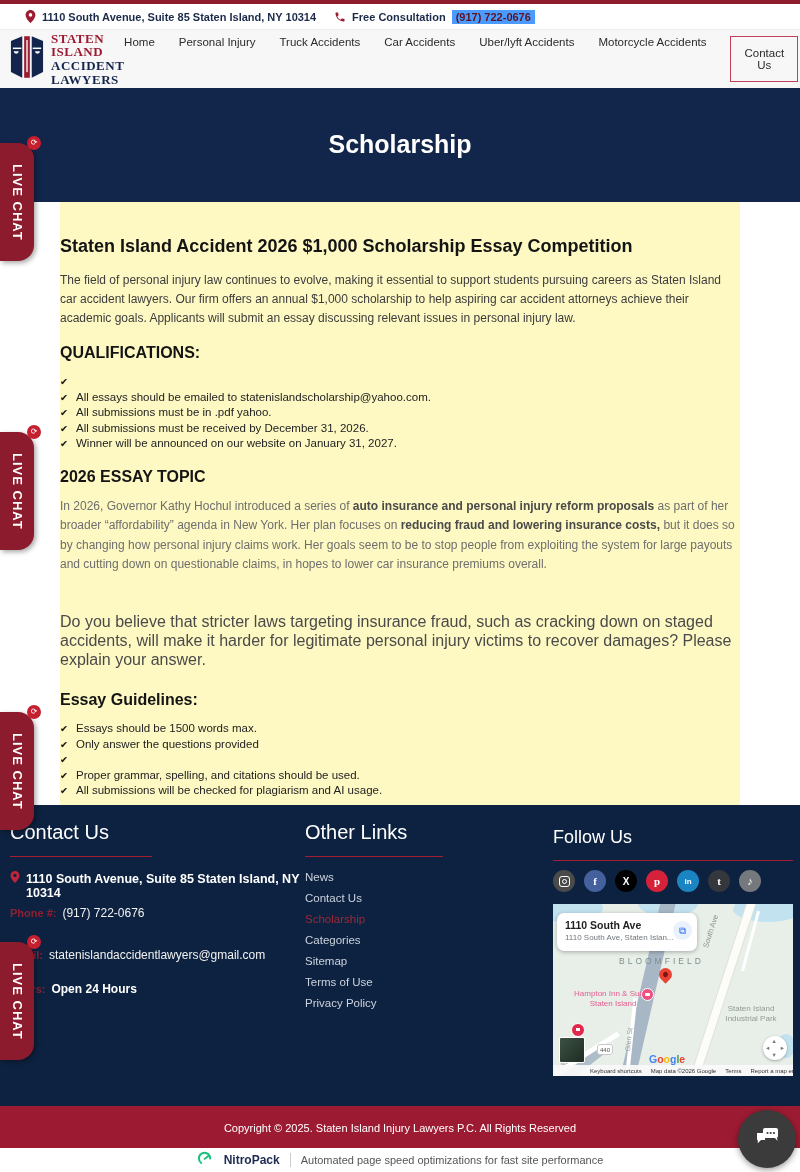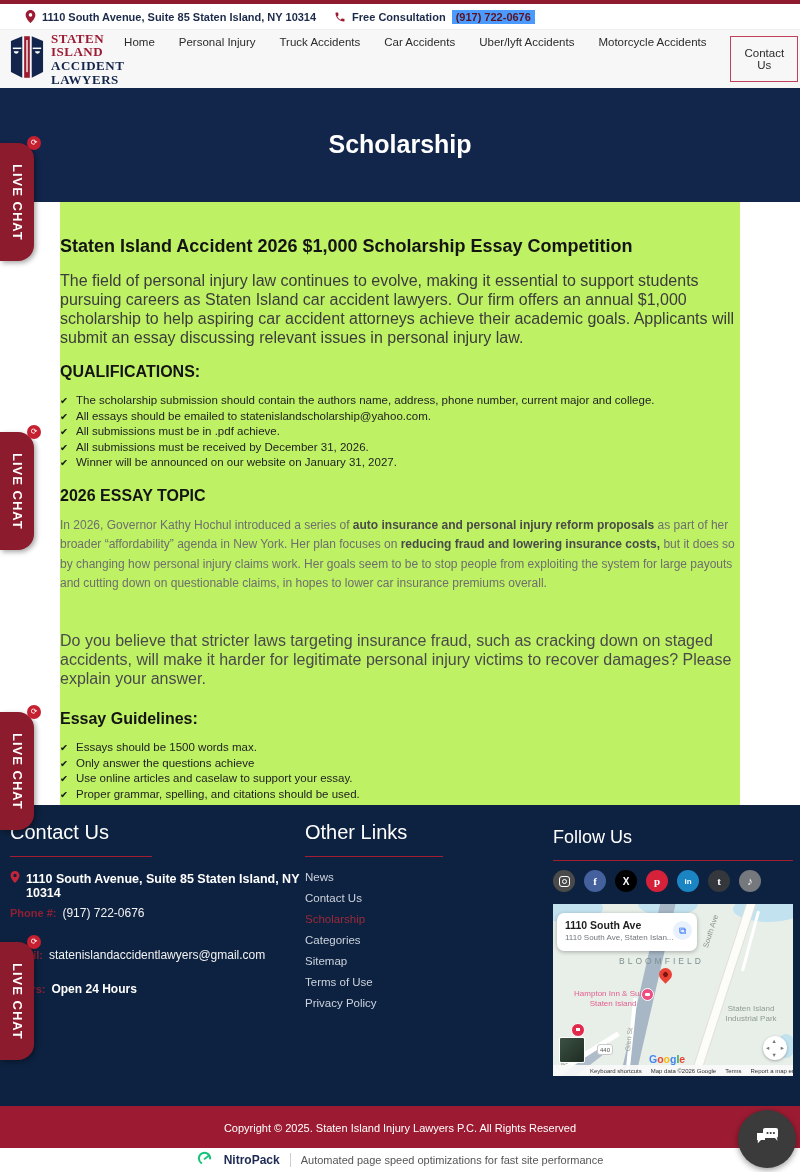--- a/index.html
+++ b/index.html
@@ -34,23 +34,23 @@
   .ribbon { position:absolute; left:0; width:34px; height:118px; background:#8c1b2d;
             border-radius:0 16px 16px 0; box-shadow:2px 2px 5px rgba(0,0,0,.35); cursor:pointer; z-index:30; }
   .ribbon-label { position:absolute; top:0; left:0; width:100%; height:100%; display:flex; align-items:center;
             justify-content:center; writing-mode:vertical-rl; color:#fff; font-size:13px; font-weight:bold;
             letter-spacing:1px; }
   .ribbon-dot { position:absolute; top:-7px; right:-7px; width:14px; height:14px; border-radius:50%;
             background:#c51f30; color:#fff; font-size:8px; line-height:14px; text-align:center; cursor:pointer; }
   .ribbon-dot::before { content:"⟳"; }
 
   
-  .main { position:absolute; top:202px; left:60px; width:680px; background:#bef264; }
+  .main { position:absolute; top:202px; left:60px; width:680px; background:#fef9c3; }
   .h2 { font-size:18px; font-weight:bold; color:#141414; margin-top:34px; }
-  .p-intro { font-size:16px; color:#3c3c3c; line-height:19px; margin-top:14px; }
+  .p-intro { font-size:12px; color:#3c3c3c; line-height:19px; margin-top:14px; }
   .h3 { font-size:16px; font-weight:bold; color:#141414; margin-top:16px; }
   .checklist { list-style:none; margin-top:12px; }
   .checklist li { display:flex; gap:8px; align-items:baseline; font-size:11.5px; color:#222; line-height:14.6px; }
   .check::before { content:"✔"; font-size:9.5px; color:#1a1a1a; }
   .p-gray { font-size:12px; color:#6e6e6e; line-height:19.5px; margin-top:11px; }
   .p-gray b { color:#4a4a4a; }
   .p-question { font-size:16px; color:#4a4a4a; line-height:19px; margin-top:37px; }
   .h3-guidelines { margin-top:22px; }
   .p-thanks { font-size:15px; color:#1c2b45; line-height:19.5px; margin-top:32px; }
   .p-thanks a { color:#2f6fd6; text-decoration:none; cursor:pointer; }
@@ -231,29 +231,28 @@
   </div>
 
   <div class="main">
     <h2 class="h2">Staten Island Accident 2026 $1,000 Scholarship Essay Competition</h2>
     <p class="p-intro">The field of personal injury law continues to evolve, making it essential to support students pursuing careers as Staten Island car accident lawyers. Our firm offers an annual $1,000 scholarship to help aspiring car accident attorneys achieve their academic goals. Applicants will submit an essay discussing relevant issues in personal injury law.</p>
 
     <h3 class="h3">QUALIFICATIONS:</h3>
     <ul class="checklist">
       <li>
           <span class="check"></span>
-          <span>The scholarship submission should contain the authors name, address, phone number, current major and college.</span>
         </li>
       <li>
           <span class="check"></span>
           <span>All essays should be emailed to statenislandscholarship@yahoo.com.</span>
         </li>
       <li>
           <span class="check"></span>
-          <span>All submissions must be in .pdf achieve.</span>
+          <span>All submissions must be in .pdf yahoo.</span>
         </li>
       <li>
           <span class="check"></span>
           <span>All submissions must be received by December 31, 2026.</span>
         </li>
       <li>
           <span class="check"></span>
           <span>Winner will be announced on our website on January 31, 2027.</span>
         </li>
     </ul>
@@ -264,25 +263,24 @@
     <p class="p-question">Do you believe that stricter laws targeting insurance fraud, such as cracking down on staged accidents, will make it harder for legitimate personal injury victims to recover damages? Please explain your answer.</p>
 
     <h3 class="h3 h3-guidelines">Essay Guidelines:</h3>
     <ul class="checklist">
       <li>
           <span class="check"></span>
           <span>Essays should be 1500 words max.</span>
         </li>
       <li>
           <span class="check"></span>
-          <span>Only answer the questions achieve</span>
-        </li>
-      <li>
-          <span class="check"></span>
-          <span>Use online articles and caselaw to support your essay.</span>
+          <span>Only answer the questions provided</span>
+        </li>
+      <li>
+          <span class="check"></span>
         </li>
       <li>
           <span class="check"></span>
           <span>Proper grammar, spelling, and citations should be used.</span>
         </li>
       <li>
           <span class="check"></span>
           <span>All submissions will be checked for plagiarism and AI usage.</span>
         </li>
     </ul>

